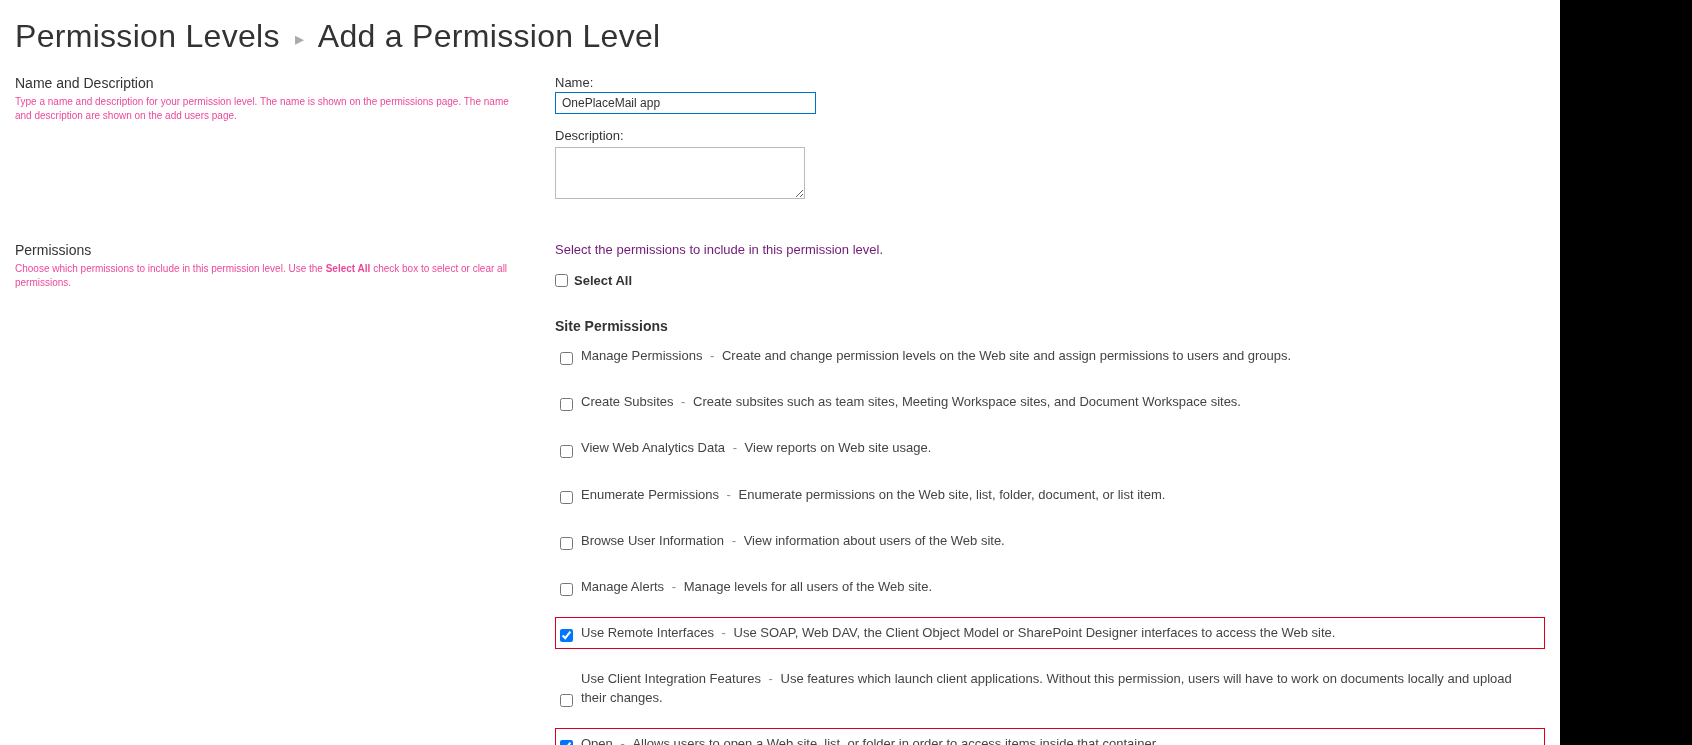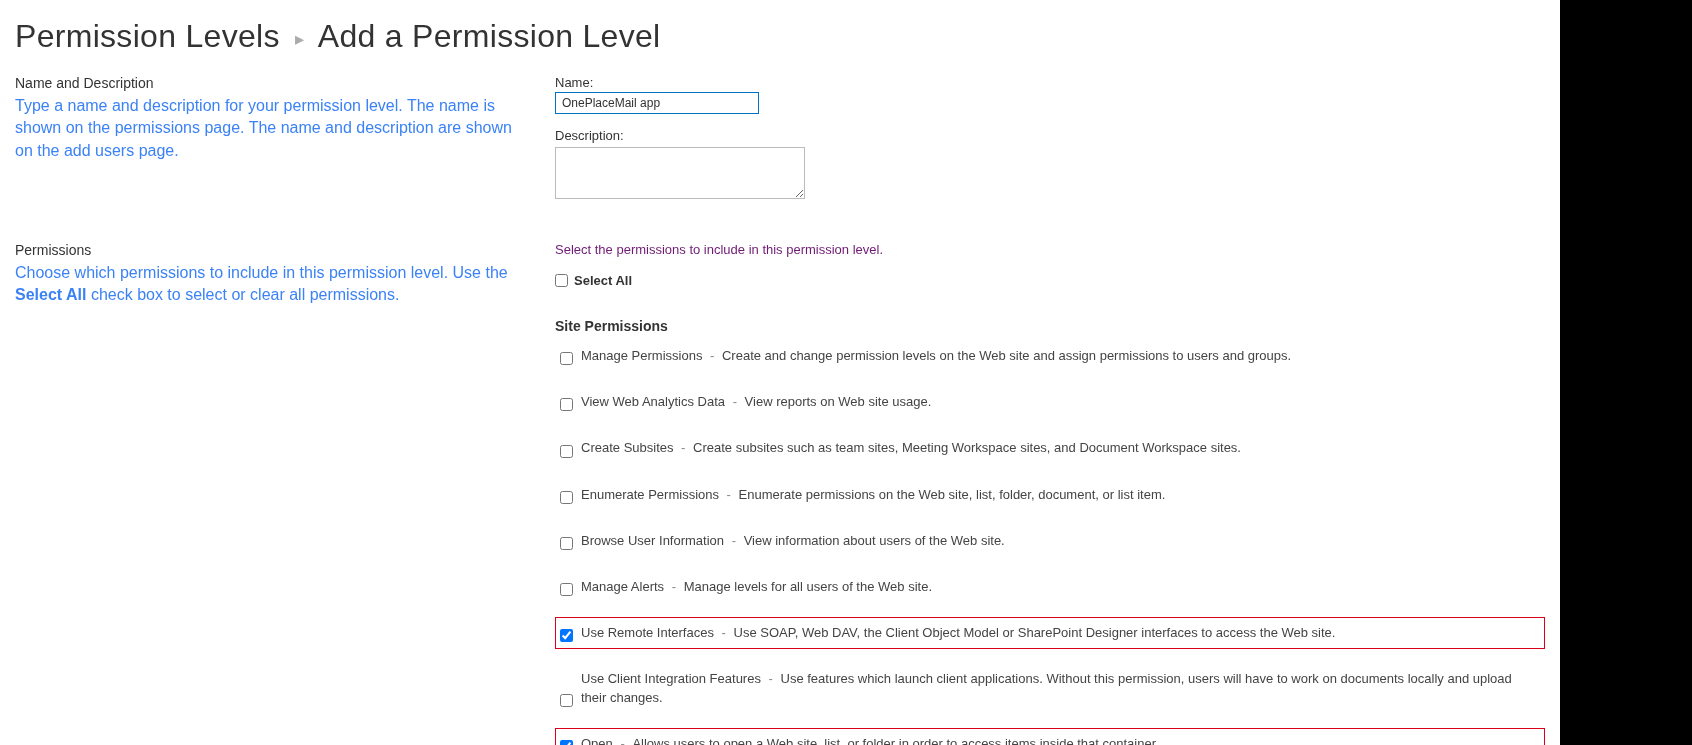--- a/index.html
+++ b/index.html
@@ -40,32 +40,32 @@
   }
   .right-col {
     flex: 1;
   }
   .section-title {
     font-size: 14px;
     color: #333;
     margin-bottom: 4px;
   }
   .section-desc {
-    font-size: 16px;
-    color: #3b82f6;
+    font-size: 10px;
+    color: #ec4899;
     line-height: 1.4;
   }
   .field-label {
     font-size: 13px;
     color: #333;
     margin-bottom: 2px;
     display: block;
   }
   .name-input {
-    width: 204px;
+    width: 261px;
     height: 22px;
     border: 1px solid #0072c6;
     padding: 2px 6px;
     font-size: 12px;
     color: #333;
     outline: none;
   }
   .desc-box {
     width: 250px;
     height: 52px;
@@ -179,25 +179,25 @@
       </div>
 
       <div class="group-heading">Site Permissions</div>
       <div class="perm-rows" id="perm-rows">
           <div class="perm-row">
             <input type="checkbox" style="">
             <div class="perm-text"><span class="perm-name">Manage Permissions</span><span class="dash">  -  </span><span class="perm-desc-text">Create and change permission levels on the Web site and assign permissions to users and groups.</span></div>
           </div>
           <div class="perm-row">
             <input type="checkbox" style="">
+            <div class="perm-text"><span class="perm-name">Create Subsites</span><span class="dash">  -  </span><span class="perm-desc-text">Create subsites such as team sites, Meeting Workspace sites, and Document Workspace sites.</span></div>
+          </div>
+          <div class="perm-row">
+            <input type="checkbox" style="">
             <div class="perm-text"><span class="perm-name">View Web Analytics Data</span><span class="dash">  -  </span><span class="perm-desc-text">View reports on Web site usage.</span></div>
-          </div>
-          <div class="perm-row">
-            <input type="checkbox" style="">
-            <div class="perm-text"><span class="perm-name">Create Subsites</span><span class="dash">  -  </span><span class="perm-desc-text">Create subsites such as team sites, Meeting Workspace sites, and Document Workspace sites.</span></div>
           </div>
           <div class="perm-row">
             <input type="checkbox" style="">
             <div class="perm-text"><span class="perm-name">Enumerate Permissions</span><span class="dash">  -  </span><span class="perm-desc-text">Enumerate permissions on the Web site, list, folder, document, or list item.</span></div>
           </div>
           <div class="perm-row">
             <input type="checkbox" style="">
             <div class="perm-text"><span class="perm-name">Browse User Information</span><span class="dash">  -  </span><span class="perm-desc-text">View information about users of the Web site.</span></div>
           </div>
           <div class="perm-row">

